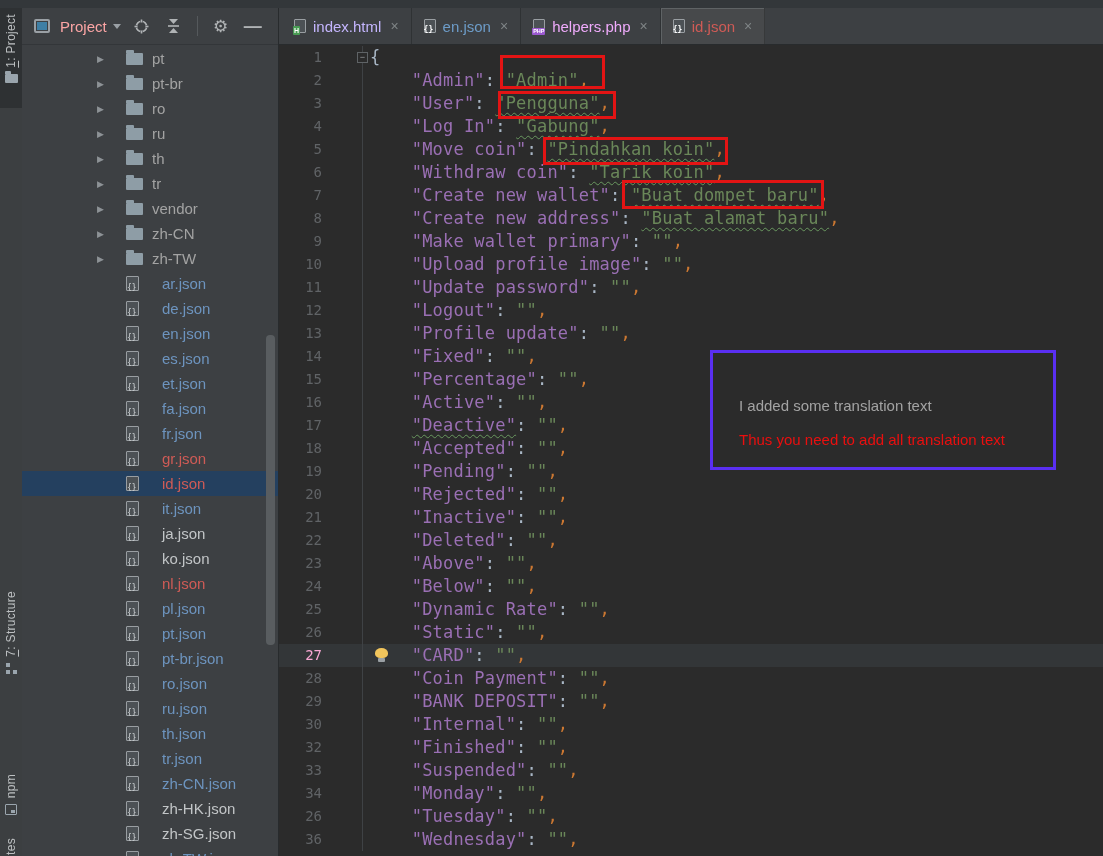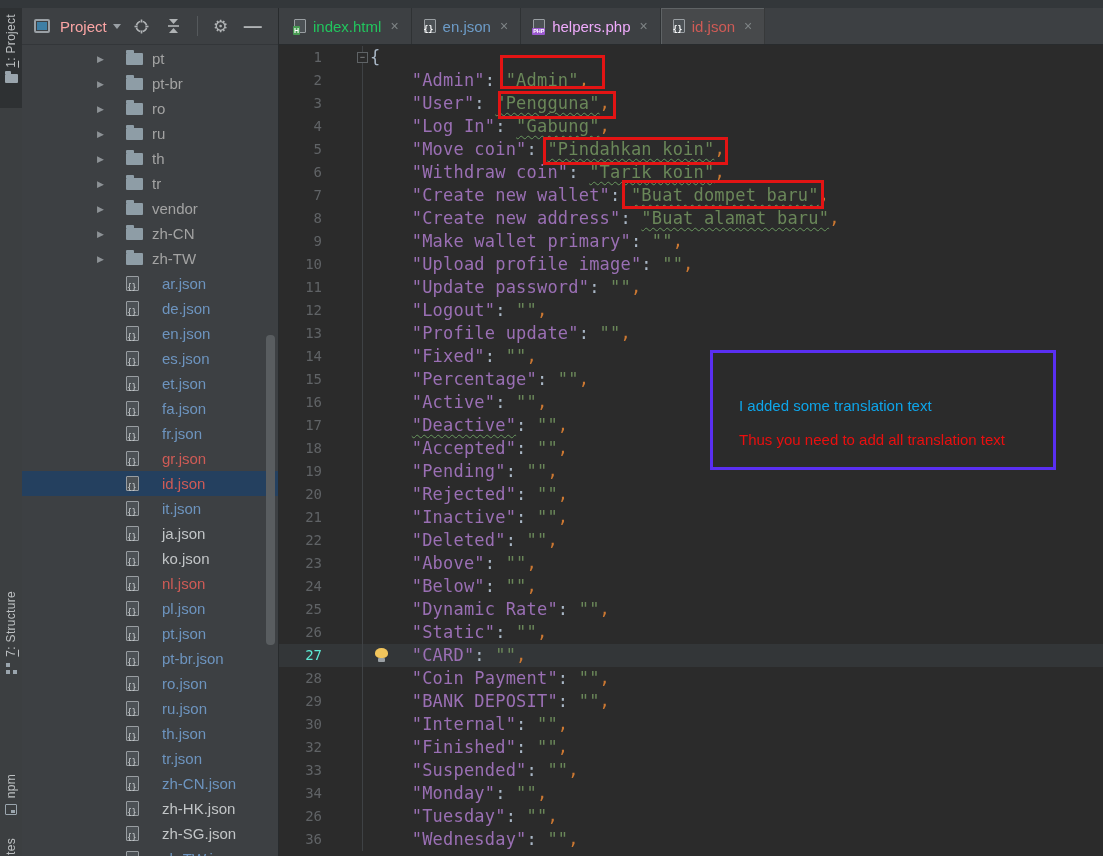--- a/index.html
+++ b/index.html
@@ -65,21 +65,21 @@
   .doc-ico .badge { position:absolute; left:-2px; bottom:-3px; color:#fff; font-weight:bold; border-radius:1px; line-height:1; padding:1px 1px; }
   .badge-h { background:#499c54; font-size:7px; }
   .badge-php { background:#9b59d0; font-size:5.5px; }
   .badge-json { color:#d3d7d9; font-size:8px; font-family:"DejaVu Sans Mono", monospace; left:0; bottom:-2px; padding:0; background:transparent; }
 
   #code-area { position:absolute; left:0; top:38px; width:825px; height:810px; overflow:hidden; }
   .code-row { height:23px; display:flex; position:relative; }
   .code-row.active-line { background:#333638; }
   .gutter-cell { width:84px; flex:0 0 84px; border-right:1px solid #3f4245; text-align:right; padding-right:40px;
                  font-family:"DejaVu Sans Mono", monospace; font-size:14px; line-height:23px; color:#606366; }
-  .code-row.active-line .gutter-cell { color:#5eead4; }
+  .code-row.active-line .gutter-cell { color:#f9a8d4; }
   .code-cell { flex:1; padding-left:7px; font-family:"DejaVu Sans Mono", monospace; font-size:17px; line-height:23px;
                letter-spacing:0.2px; white-space:pre; }
   .tk-key { color:#9a6fb4; }
   .tk-val { color:#6a8759; }
   .tk-pun { color:#a9b7c6; }
   .tk-com { color:#cc7832; }
   .typo { text-decoration-line:underline; text-decoration-style:wavy; text-decoration-color:#69975f; text-decoration-thickness:1px; text-underline-offset:3px; }
   .fold-box { position:absolute; left:78px; top:6px; width:11px; height:11px; border:1px solid #5f6366; color:#9da0a2;
               font-size:9px; line-height:9px; text-align:center; background:#2b2b2b; z-index:2; }
   .bulb { position:absolute; left:96px; top:4px; width:13px; height:10px; background:#f2c55c; border-radius:50% 50% 40% 40%; z-index:2; }
@@ -367,21 +367,21 @@
       </div>
     <div id="tree-scrollbar"></div>
   </div>
 
   <div id="editor">
     <div id="tabbar">
         <div class="etab">
           <div class="doc-ico">
             <span class="badge badge-h">H</span>
           </div>
-          <span style="color: #22c55e;">index.html</span>
+          <span style="color: #c4b5fd;">index.html</span>
           <span class="etab-close">×</span>
         </div>
         <div class="etab">
           <div class="doc-ico">
             <span class="badge badge-json">{}</span>
           </div>
           <span style="color: rgb(109, 156, 200);">en.json</span>
           <span class="etab-close">×</span>
         </div>
         <div class="etab">
@@ -540,21 +540,21 @@
         </div>
         <div class="code-row">
           <div class="gutter-cell">36</div>
           <div class="code-cell">    <span class="tk-key">"Wednesday"</span><span class="tk-pun">: </span><span class="tk-val">""</span><span class="tk-com">,</span></div>
         </div>
       </div>
   </div>
 
   <div id="overlay">
     <div id="note-box" style="left: 710px; top: 350px; width: 346px; height: 120px; border-color: rgb(90, 47, 242);">
-      <div class="note-line" style="color: #0ea5e9;">I added some translation text</div>
+      <div class="note-line" style="color: #a3a3a3;">I added some translation text</div>
       <div class="note-line" style="color: rgb(234, 15, 15);">Thus you need to add all translation text</div>
     </div>
   <div class="red-box" style="left: 500px; top: 55px; width: 105px; height: 34px;"></div>
       <div class="red-box" style="left: 498px; top: 91px; width: 118px; height: 28px;"></div>
       <div class="red-box" style="left: 543px; top: 137px; width: 185px; height: 28px;"></div>
       <div class="red-box" style="left: 622px; top: 180px; width: 202px; height: 29px;"></div>
     </div>
 
 </div>
 

